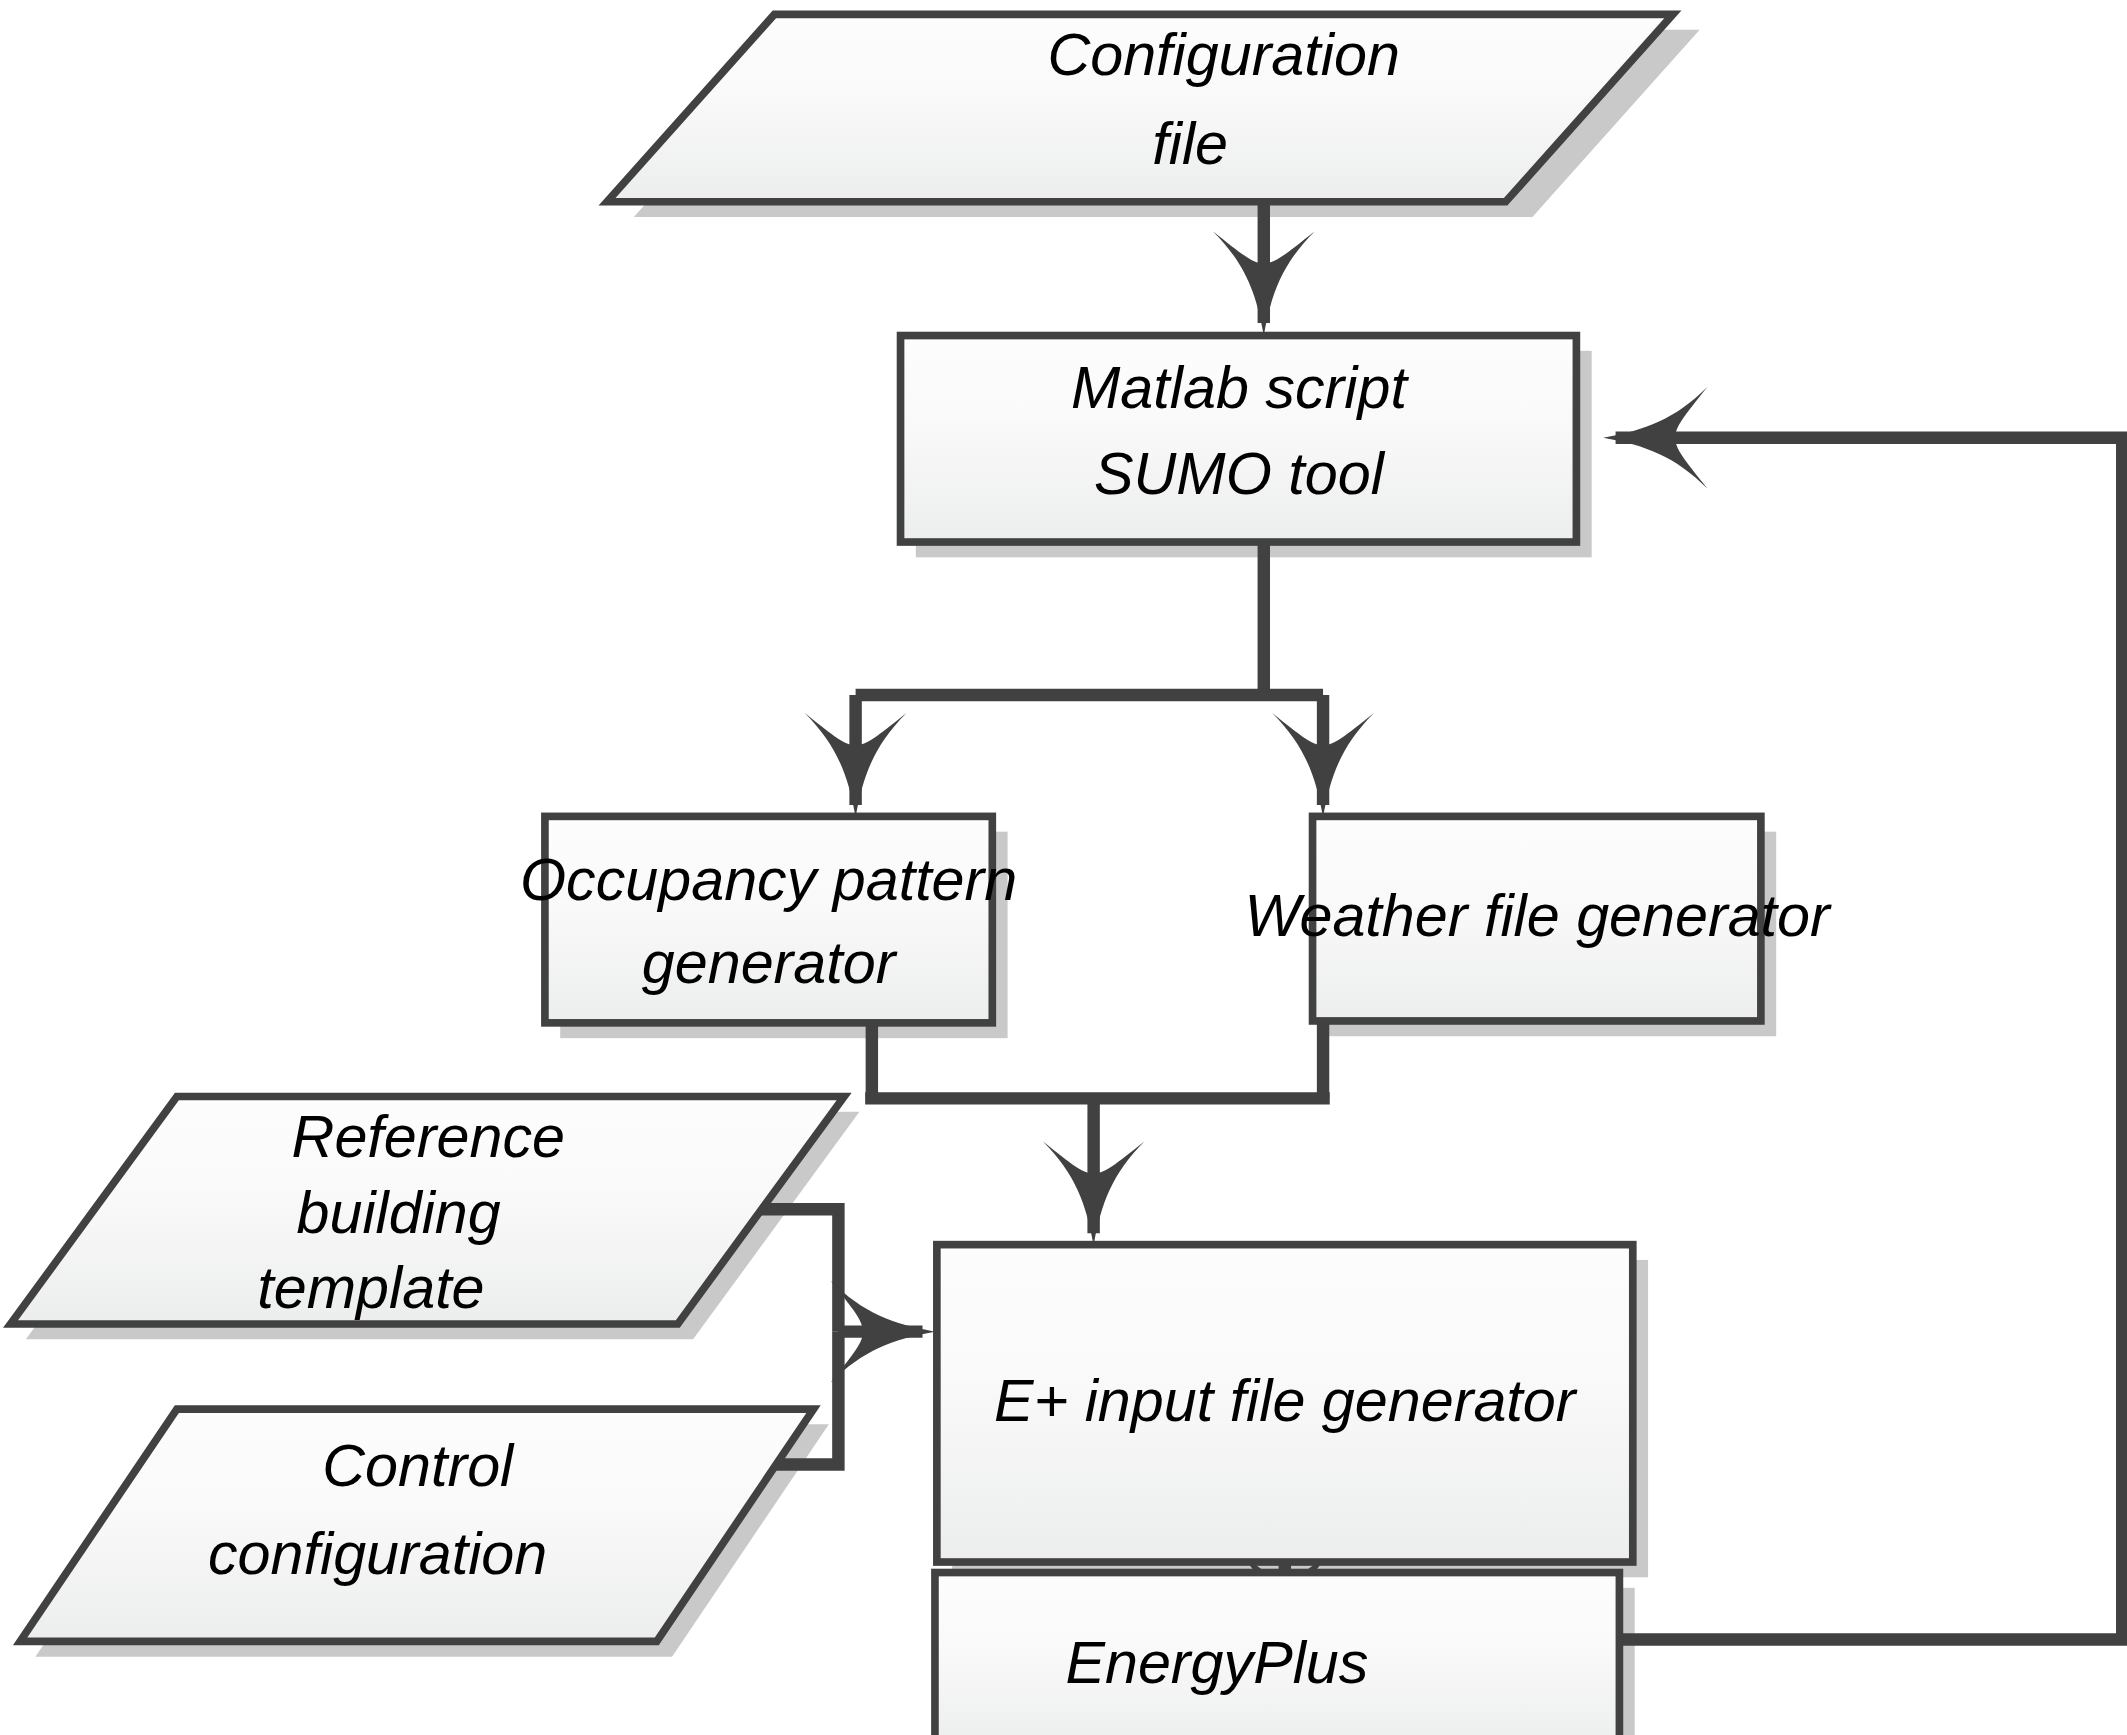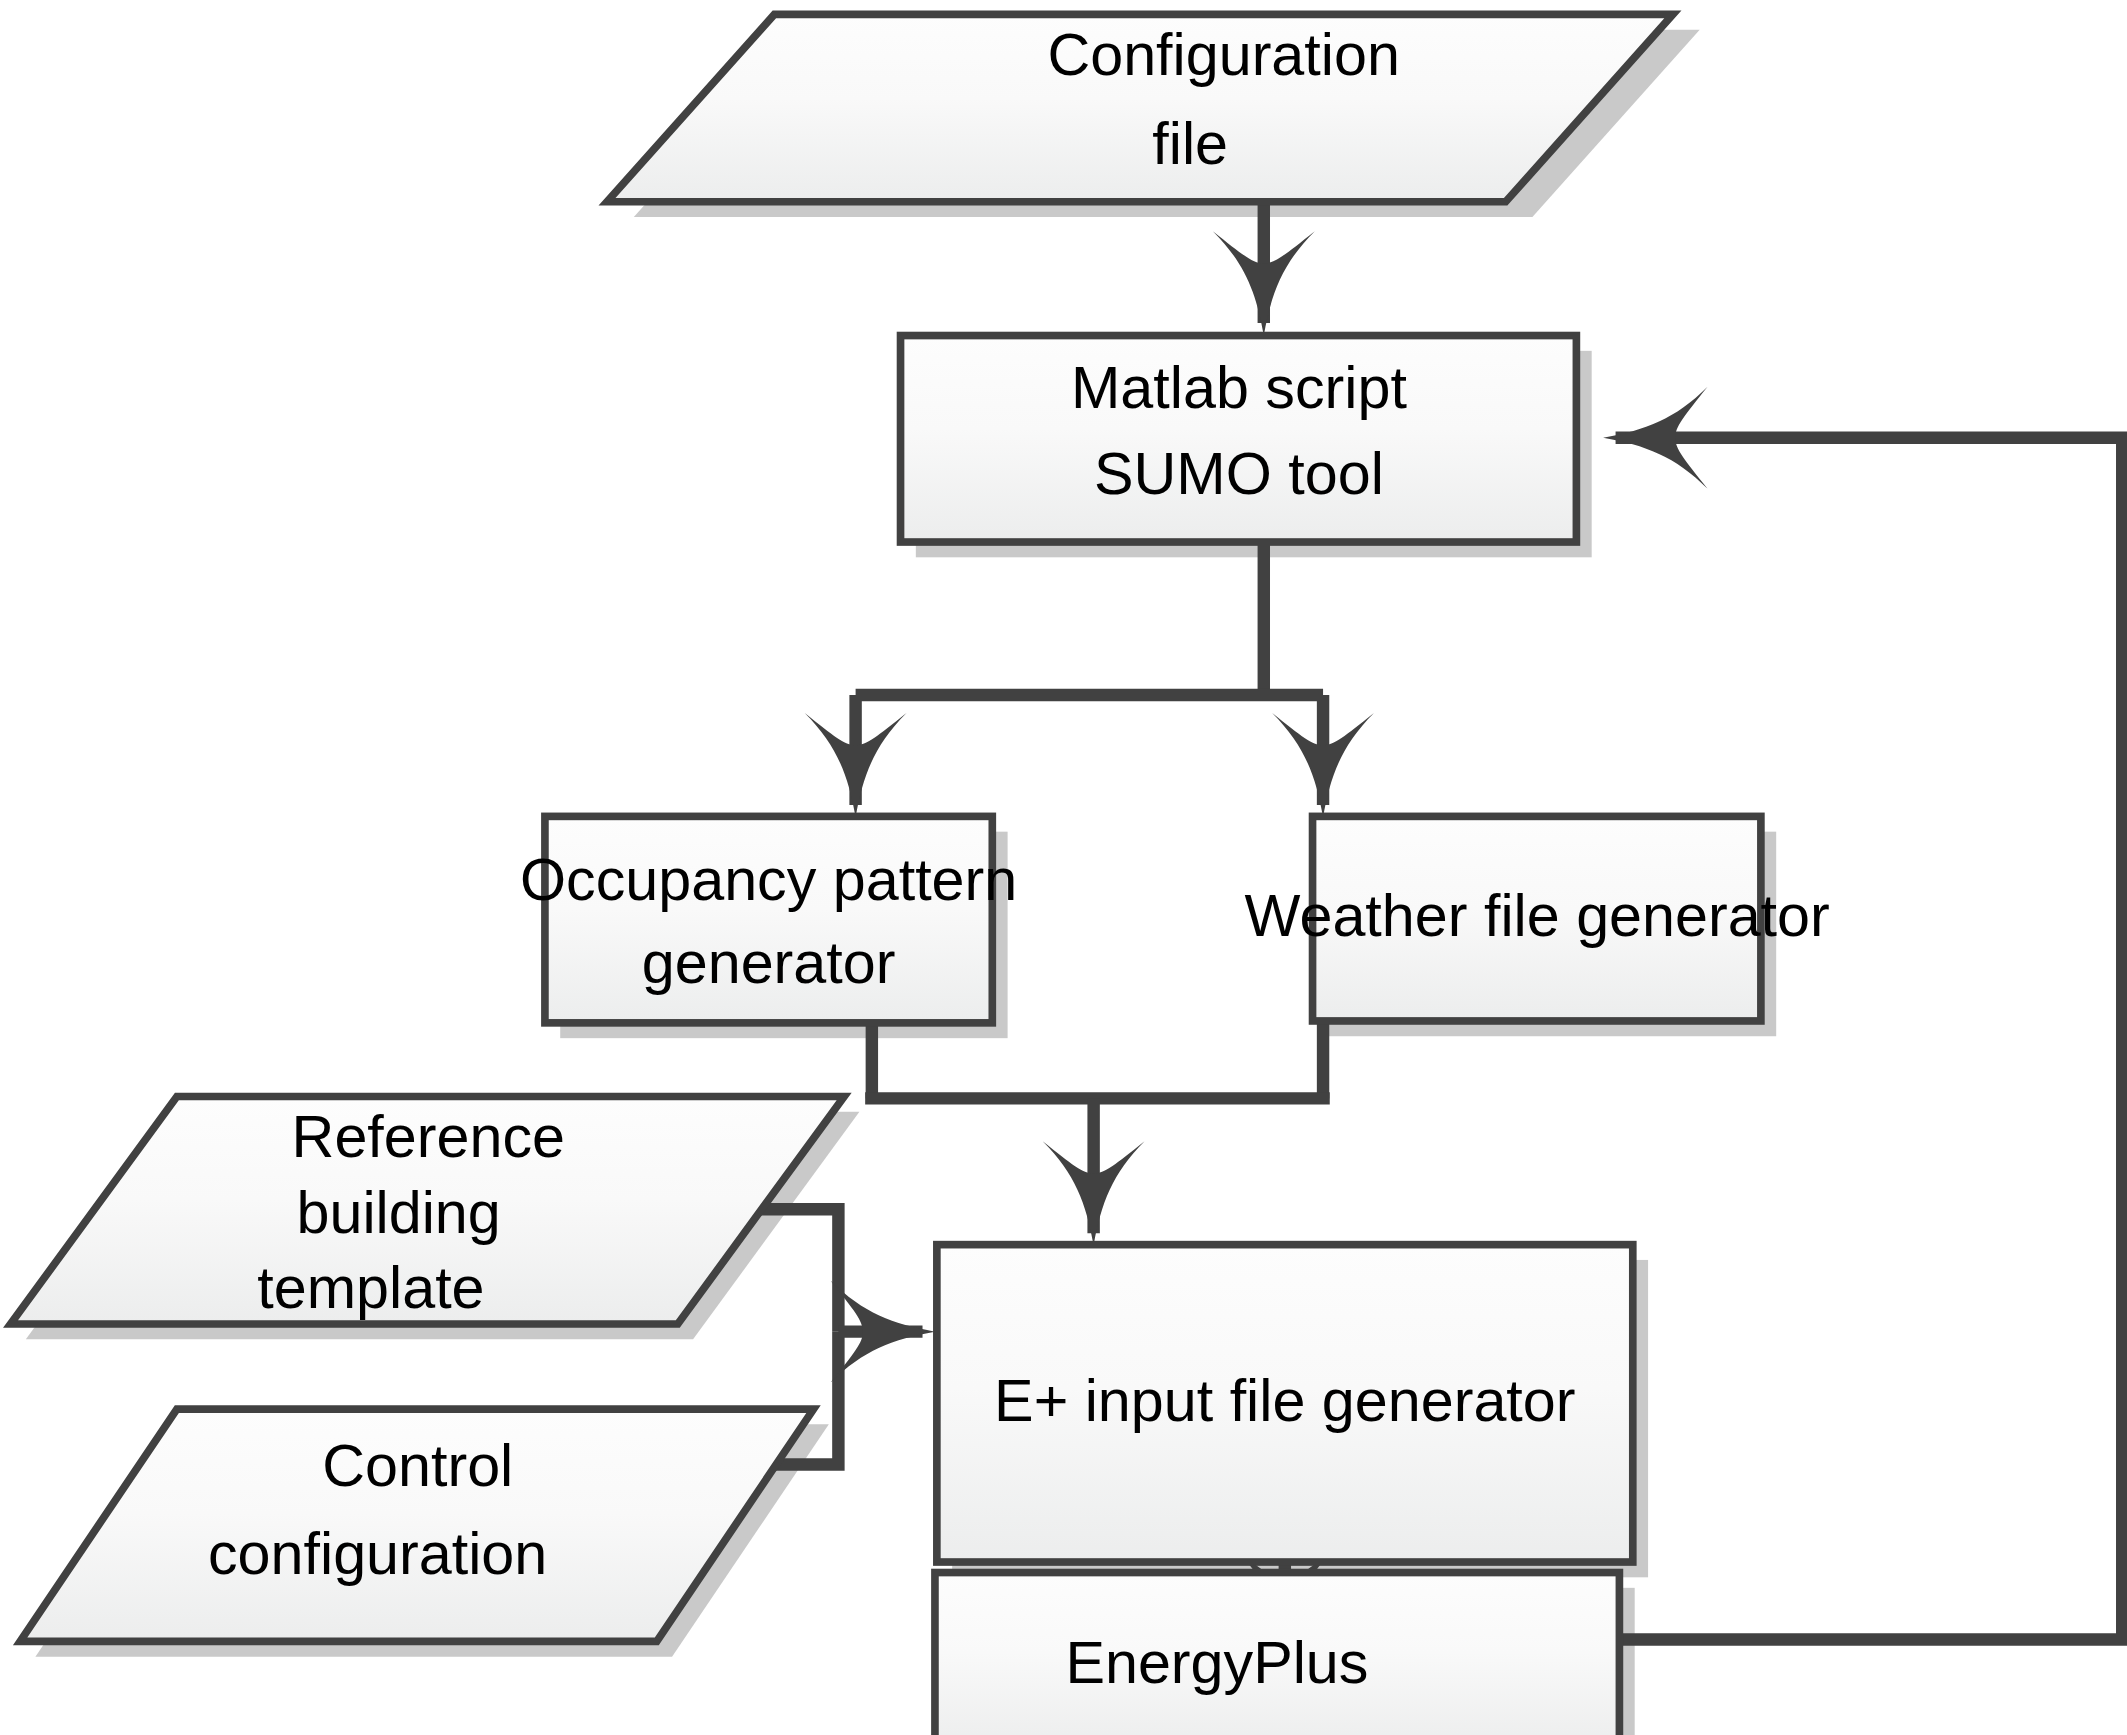--- a/index.html
+++ b/index.html
@@ -10,20 +10,21 @@
   }
   body {
     font-family: "Liberation Sans", sans-serif;
   }
   #diagram-root {
     position: relative;
     width: 2128px;
     height: 1736px;
     background: #ffffff;
     overflow: hidden;
+    font-style: italic;
   }
   svg.flow-svg {
     position: absolute;
     top: 0;
     left: 0;
     width: 2128px;
     height: 1736px;
     display: block;
   }
   .node-text {

